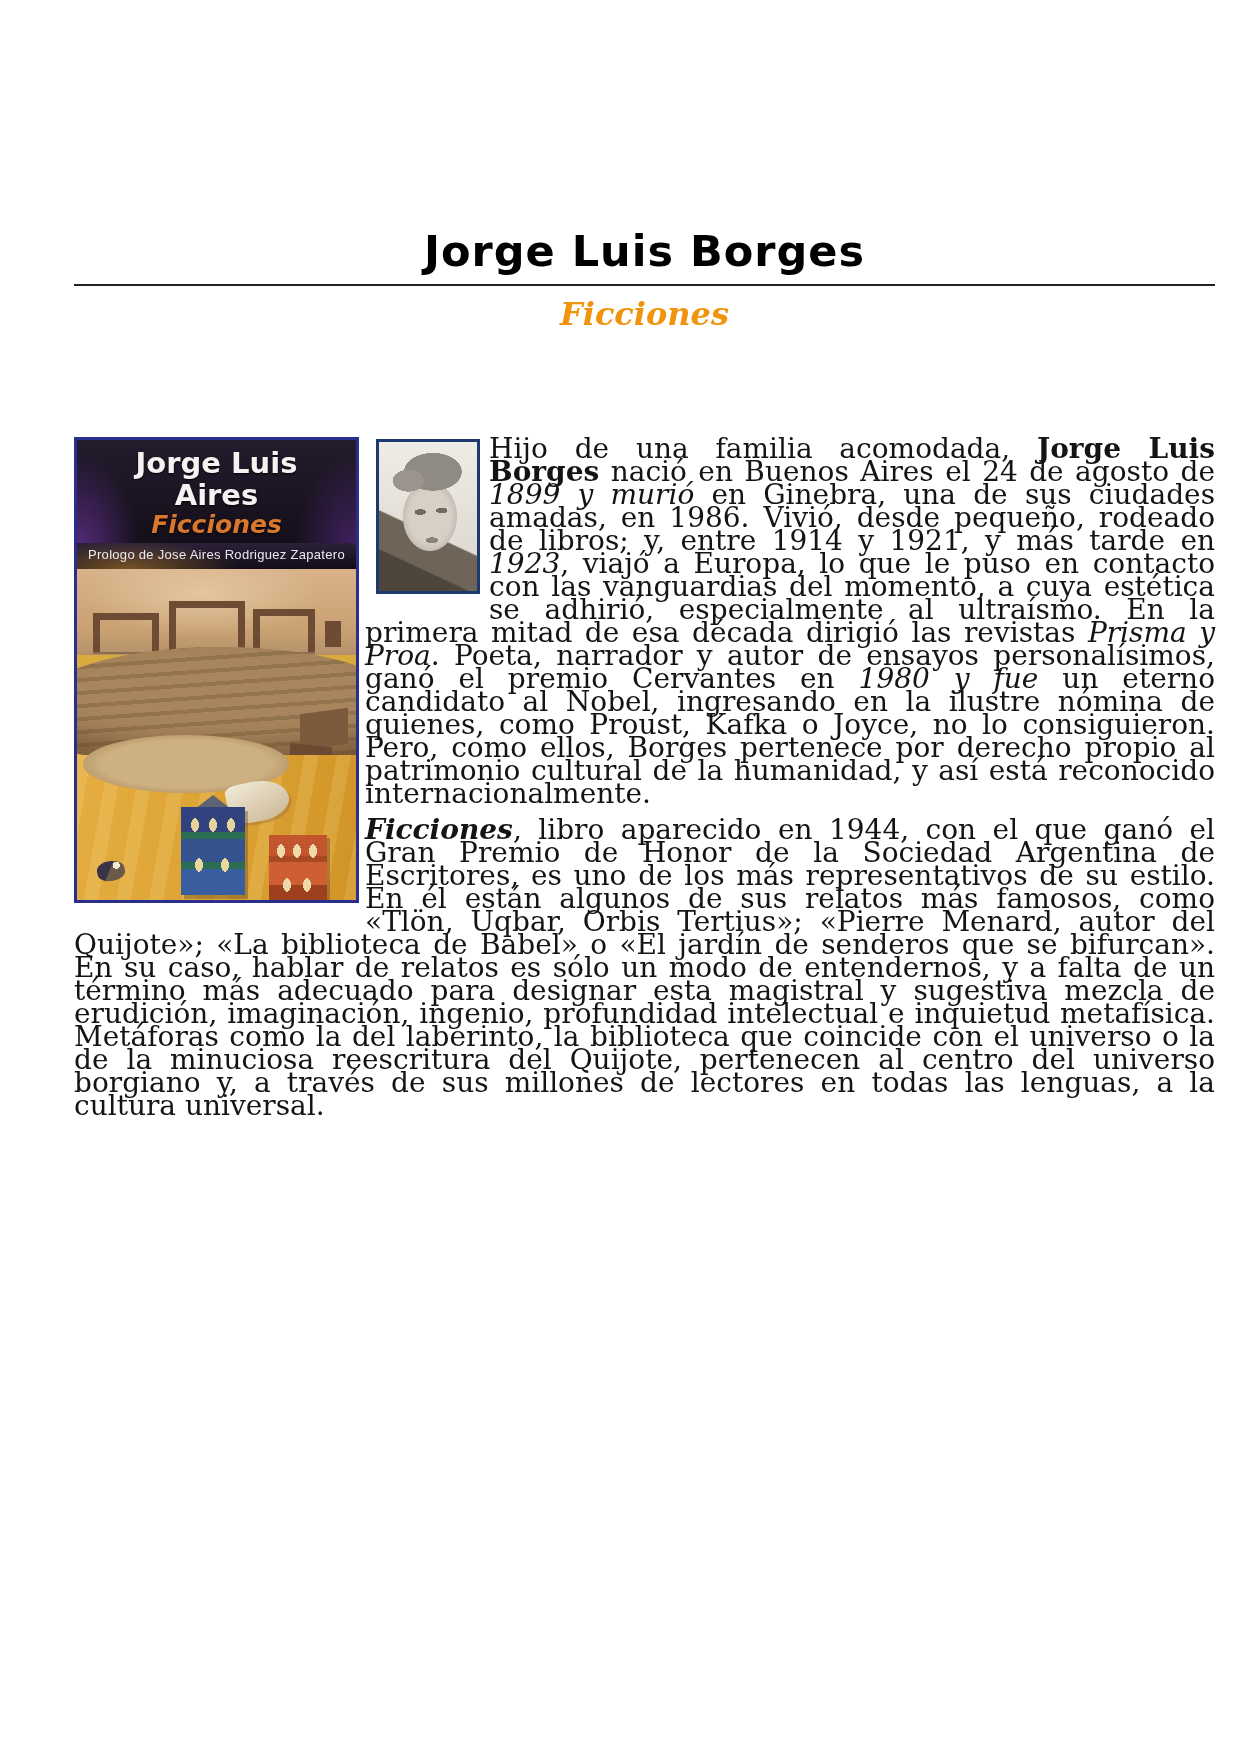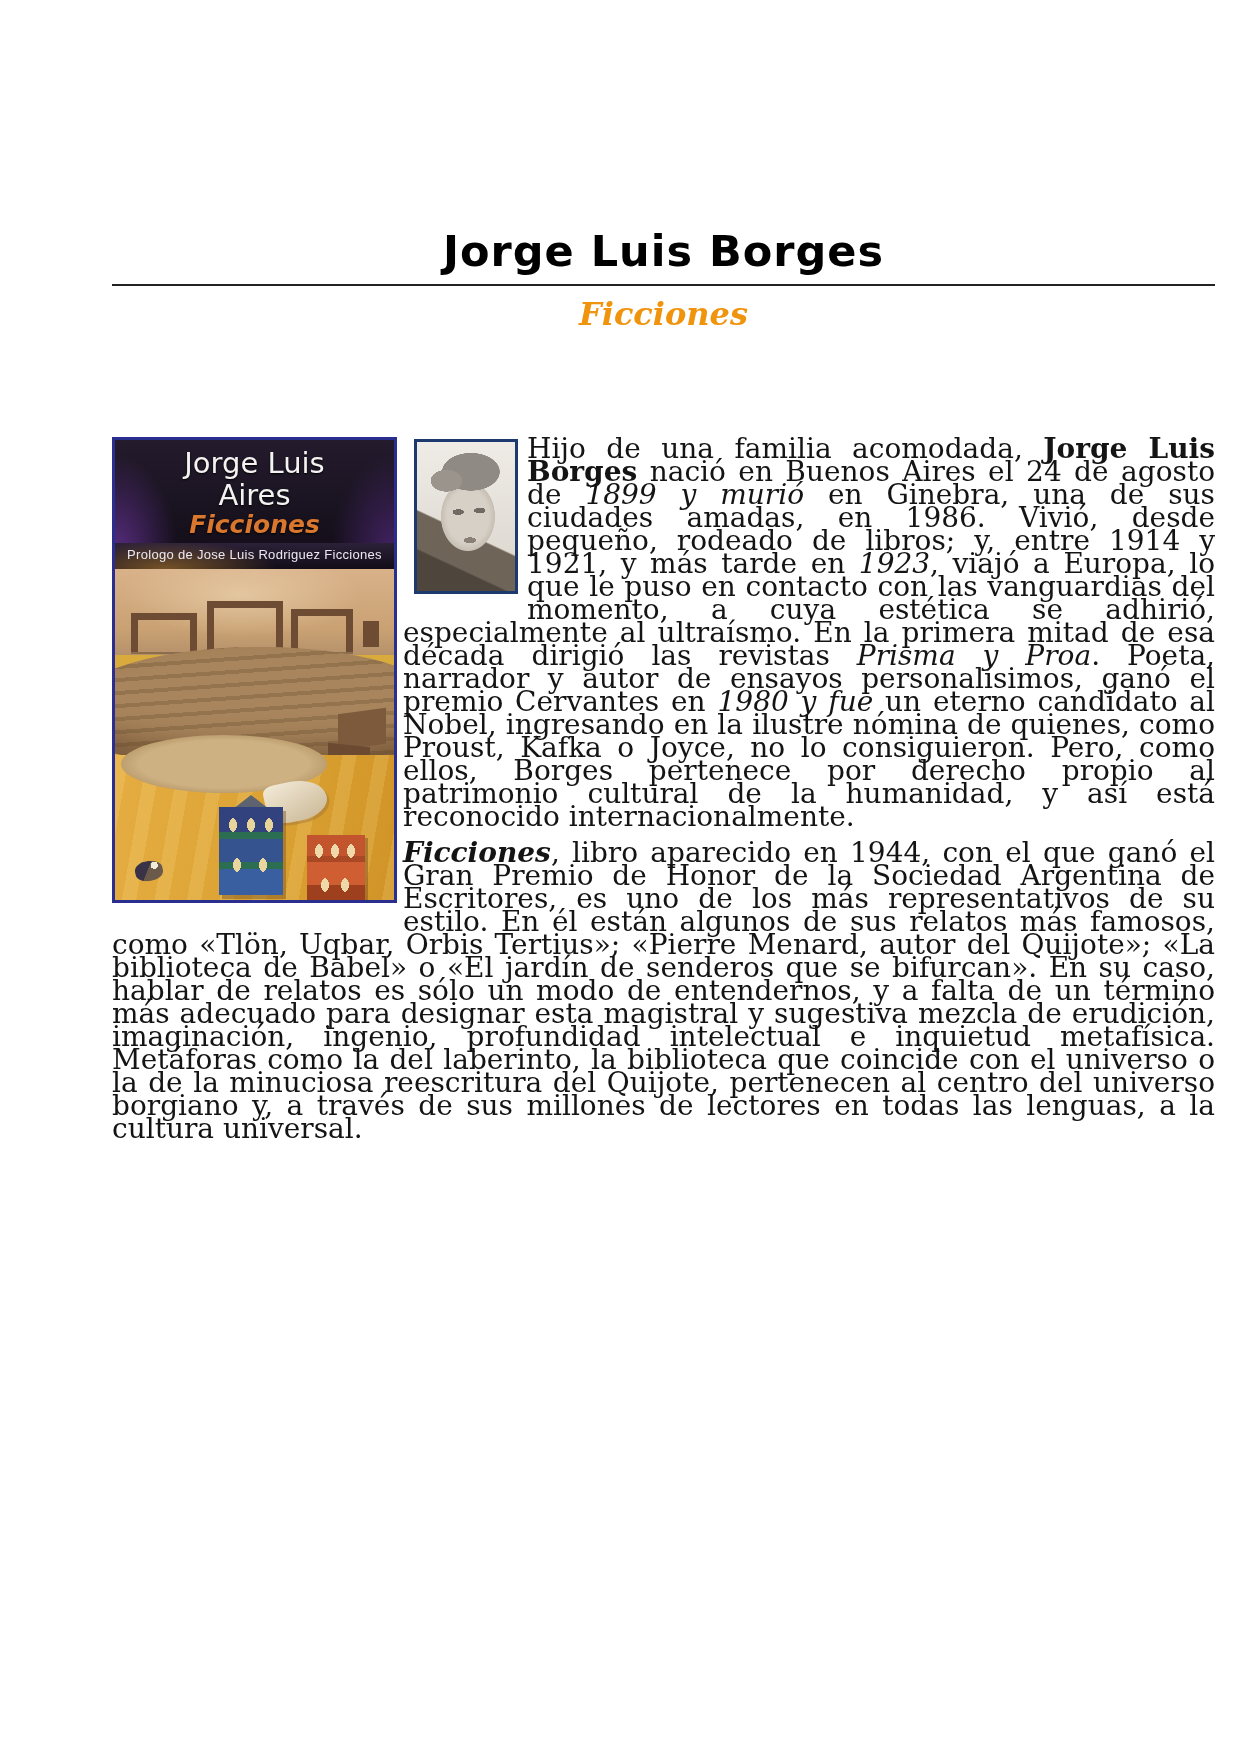--- a/index.html
+++ b/index.html
@@ -4,21 +4,21 @@
 <title>Document</title>
 <style>
   html, body { margin: 0; padding: 0; }
   body {
     width: 1240px; height: 1755px;
     background: #ffffff;
     font-family: "DejaVu Serif", serif;
     color: #141414;
     overflow: hidden;
   }
-  .doc { padding: 0 25px 0 112px; }
+  .doc { padding: 0 25px 0 74px; }
 
   
   h1.page-title {
     margin: 228px 0 0 0;
     text-align: center;
     font-family: "DejaVu Sans", sans-serif;
     font-weight: bold;
     font-size: 43px;
     line-height: 1.1;
     letter-spacing: 1px;
@@ -62,21 +62,21 @@
     height: 96px;
     padding-top: 7px;
     background:
       radial-gradient(90px 140px at 0% 110%, rgba(96,48,140,.9) 0%, rgba(96,48,140,0) 70%),
       radial-gradient(90px 140px at 100% 110%, rgba(80,40,120,.8) 0%, rgba(80,40,120,0) 70%),
       linear-gradient(180deg, #241b2d 0%, #140f1a 100%);
   }
   .cover-author-line {
     text-align: center;
     font-family: "DejaVu Sans", sans-serif;
-    font-weight: normal;
+    font-weight: bold;
     font-size: 29px;
     line-height: 32px;
     color: #f4f3f1;
     text-shadow: 0 1px 2px #000;
   }
   .cover-title {
     text-align: center;
     font-family: "DejaVu Sans", sans-serif;
     font-style: italic;
     font-weight: bold;
@@ -204,21 +204,21 @@
   <h2 class="page-subtitle">Ficciones</h2>
 
   <div class="content">
 
     <div class="cover">
       <div class="cover-top">
         <div class="cover-author-line">Jorge Luis</div>
         <div class="cover-author-line">Aires</div>
         <div class="cover-title">Ficciones</div>
       </div>
-      <div class="cover-prologue">Prologo de Jose Luis Rodriguez Ficciones</div>
+      <div class="cover-prologue">Prologo de Jose Aires Rodriguez Zapatero</div>
       <div class="cover-illus">
         <div class="illus-sky"></div>
         <div class="arch arch-1"></div>
         <div class="arch arch-2"></div>
         <div class="arch arch-3"></div>
         <div class="pillar-frag"></div>
         <div class="illus-terrace"></div>
         <div class="ruin-block-1"></div>
         <div class="ruin-block-2"></div>
         <div class="illus-sand"></div>

